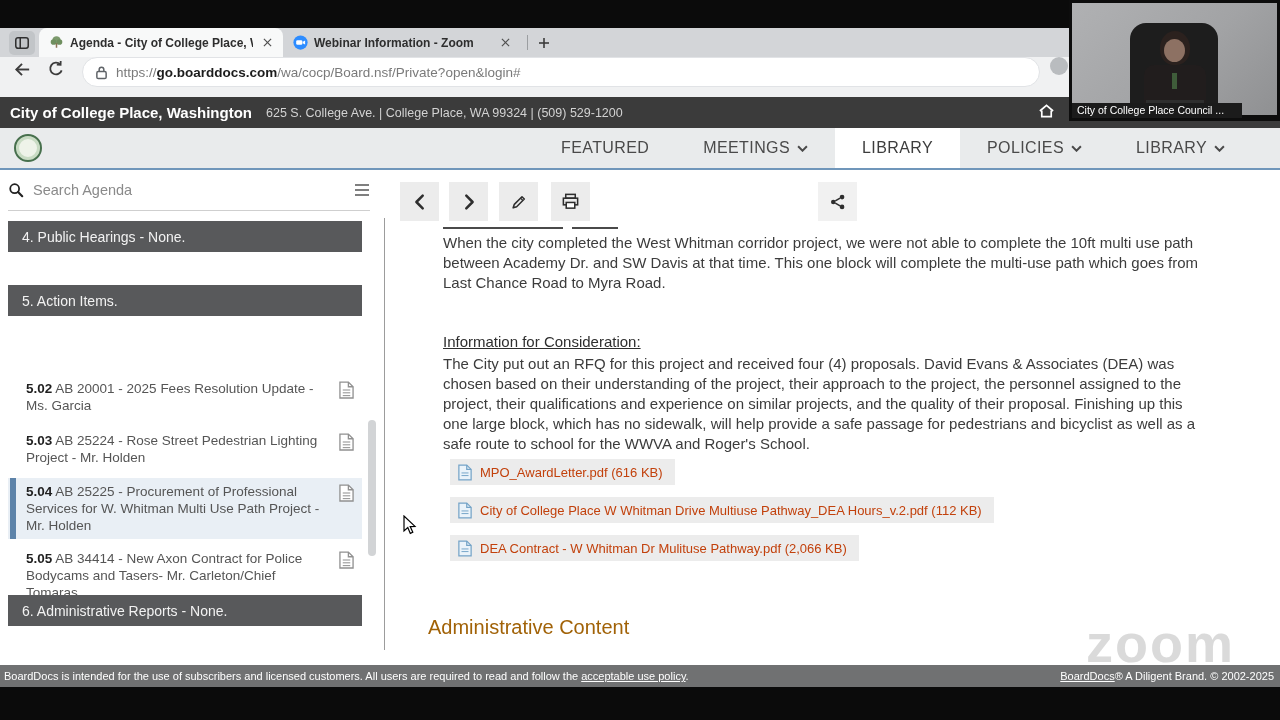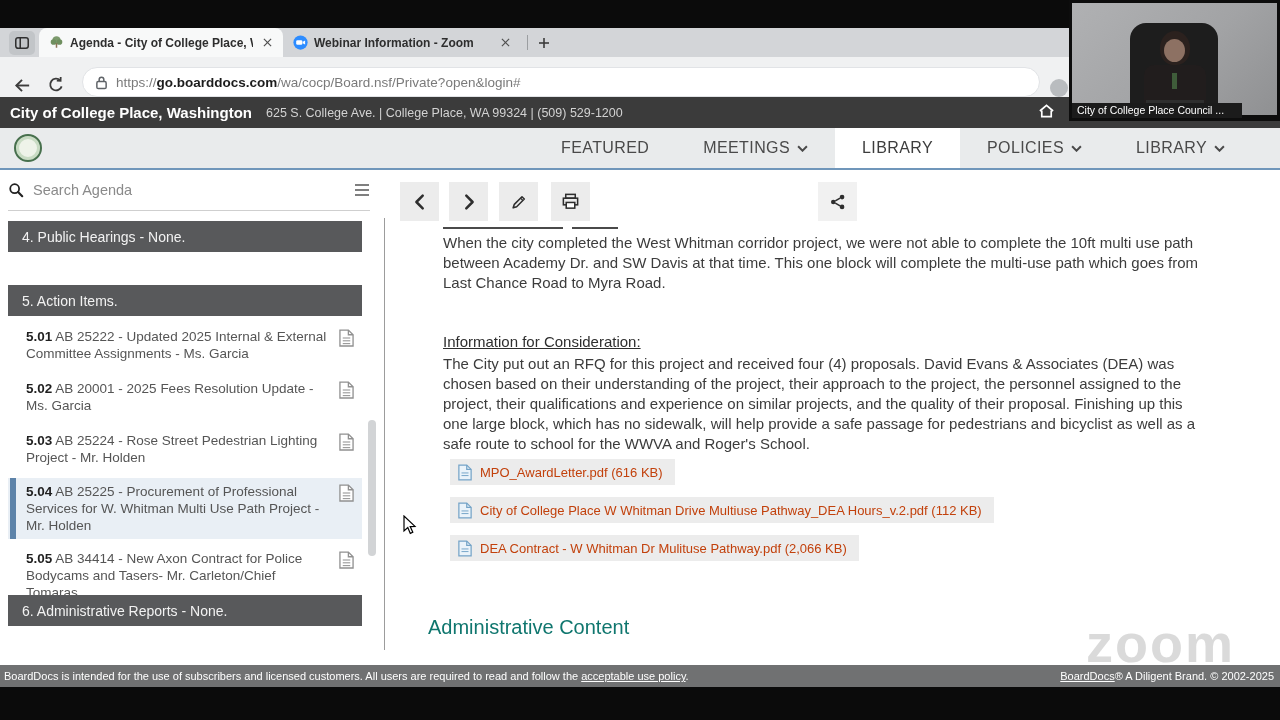--- a/index.html
+++ b/index.html
@@ -11,21 +11,21 @@
   .tabbar { left:0; top:28px; width:1280px; height:29px; background:#d3d5d8; display:flex; align-items:center; }
   .workspace-btn { width:26px; height:24px; margin-left:9px; background:#c2c5c8; border-radius:5px; display:flex; align-items:center; justify-content:center; }
   .tab { height:29px; display:flex; align-items:center; padding:0 8px 0 10px; font-size:12px; color:#2e2e2e; }
   .tab.active { background:#f8f9f9; border-radius:8px 8px 0 0; margin-left:4px; width:244px; }
   .tab.inactive { width:238px; }
   .tab .title { flex:1; white-space:nowrap; overflow:hidden; margin:12px 6px;font-weight:bold; }
   .tab .close { width:16px; height:16px; display:flex; align-items:center; justify-content:center; border-radius:3px; }
   .tab-divider { width:1px; height:15px; background:#9b9ea1; margin:0 6px; }
   .newtab { width:20px; height:20px; display:flex; align-items:center; justify-content:center; }
 
-  .addressbar { left:0; top:57px; width:1280px; height:40px; background:#f0f1f2; display:flex; align-items:flex-end; }
+  .addressbar { left:0; top:57px; width:1280px; height:40px; background:#f0f1f2; display:flex; align-items:flex-start; }
   .navbtn { width:24px; height:24px; display:flex; align-items:center; justify-content:center; margin-left:10px; }
   .url-pill { margin-left:14px; width:958px; height:30px; background:#ffffff; border:1px solid #e1e3e6; border-radius:15px; display:flex; align-items:center; padding:0 12px; }
   .url-text { font-size:13.5px; margin-left:8px; color:#7a7a7a; white-space:nowrap; }
   .url-text .host { color:#1c1c1c; font-weight:bold; }
   .avatar-circ { width:18px; height:18px; border-radius:50%; background:#b9bcbf; margin-left:10px; }
 
   
   .siteheader { left:0; top:97px; width:1280px; height:31px; background:#3b3b3b; display:flex; align-items:center; }
   .siteheader .t { color:#ffffff; font-weight:bold; font-size:15px; margin-left:10px; }
   .siteheader .s { color:#d2d2d2; font-size:12.5px; margin-left:14px; }
@@ -58,21 +58,21 @@
 
   .content-border { position:absolute; left:384px; top:48px; width:1px; height:432px; background:#9c9c9c; }
 
   
   .toolbtn { position:absolute; top:12px; width:39px; height:39px; background:#ececec; display:flex; align-items:center; justify-content:center; }
   .clip-underline { position:absolute; background:#4a4a4a; height:2px; top:57px; }
   .bodytext { position:absolute; left:443px; width:758px; font-size:15px; line-height:20px; color:#3c3c3c; }
   .cons-head { position:absolute; left:443px; top:163px; font-size:15px; font-weight:normal; color:#2e2e2e; text-decoration:underline; }
   .chip { position:absolute; left:450px; height:26px; background:#ececec; display:flex; align-items:center; padding:0 12px 0 8px; font-size:13px; color:#c2410c; }
   .chip svg { margin-right:8px; }
-  .admin-head { position:absolute; left:428px; top:446px; font-size:20px; color:#0f766e; }
+  .admin-head { position:absolute; left:428px; top:446px; font-size:20px; color:#a16207; }
 
   
   .footer { left:0; top:665px; width:1280px; height:22px; background:#707172; color:#ffffff; font-size:11px; display:flex; align-items:center; justify-content:space-between; padding:0 6px 0 4px; }
   .footer a { color:#ffffff; text-decoration:underline; }
   .watermark { left:1086px; top:612px; font-size:54px; font-weight:bold; color:rgba(195,195,195,.62); letter-spacing:2px; z-index:5; }
   .bottomblack { left:0; top:687px; width:1280px; height:33px; background:#0b0b0b; }
 
   
   .webcam { left:1069px; top:0; width:211px; height:121px; background:#0d0d0d; z-index:10; }
   .cam-video { position:absolute; left:3px; top:3px; width:205px; height:112px; background:linear-gradient(135deg,#b0b1b3 0%,#a2a3a5 55%,#8f9092 100%); overflow:hidden; }
@@ -215,30 +215,20 @@
   </div>
   <div class="search-divider"></div>
 
   <div class="secbar" style="top:51px;">
       <span>4. Public Hearings - None.</span>
     </div>
   <div class="secbar" style="top:115px;">
       <span>5. Action Items.</span>
     </div>
 
-  <div class="sideitem" style="top:153px;">
-    <b>5.01</b> <span>AB 25222 - Updated 2025 Internal &amp; External Committee Assignments - Ms. Garcia</span>
-    <span class="docico"><svg width="15" height="18" viewBox="0 0 16 19">
-          <path d="M1 1 h9 l5 5 v12 h-14 z" fill="#fff" stroke="#909090" stroke-width="1.4"></path>
-          <path d="M10 1 v5 h5" fill="none" stroke="#909090" stroke-width="1.4"></path>
-          <line x1="4" y1="9.5" x2="12" y2="9.5" stroke="#909090" stroke-width="1.1"></line>
-          <line x1="4" y1="12.5" x2="12" y2="12.5" stroke="#909090" stroke-width="1.1"></line>
-          <line x1="4" y1="15.5" x2="12" y2="15.5" stroke="#909090" stroke-width="1.1"></line>
-        </svg></span>
-  </div>
   <div class="sideitem" style="top:205px;">
     <b>5.02</b> <span>AB 20001 - 2025 Fees Resolution Update - Ms. Garcia</span>
     <span class="docico"><svg width="15" height="18" viewBox="0 0 16 19">
           <path d="M1 1 h9 l5 5 v12 h-14 z" fill="#fff" stroke="#909090" stroke-width="1.4"></path>
           <path d="M10 1 v5 h5" fill="none" stroke="#909090" stroke-width="1.4"></path>
           <line x1="4" y1="9.5" x2="12" y2="9.5" stroke="#909090" stroke-width="1.1"></line>
           <line x1="4" y1="12.5" x2="12" y2="12.5" stroke="#909090" stroke-width="1.1"></line>
           <line x1="4" y1="15.5" x2="12" y2="15.5" stroke="#909090" stroke-width="1.1"></line>
         </svg></span>
   </div>

